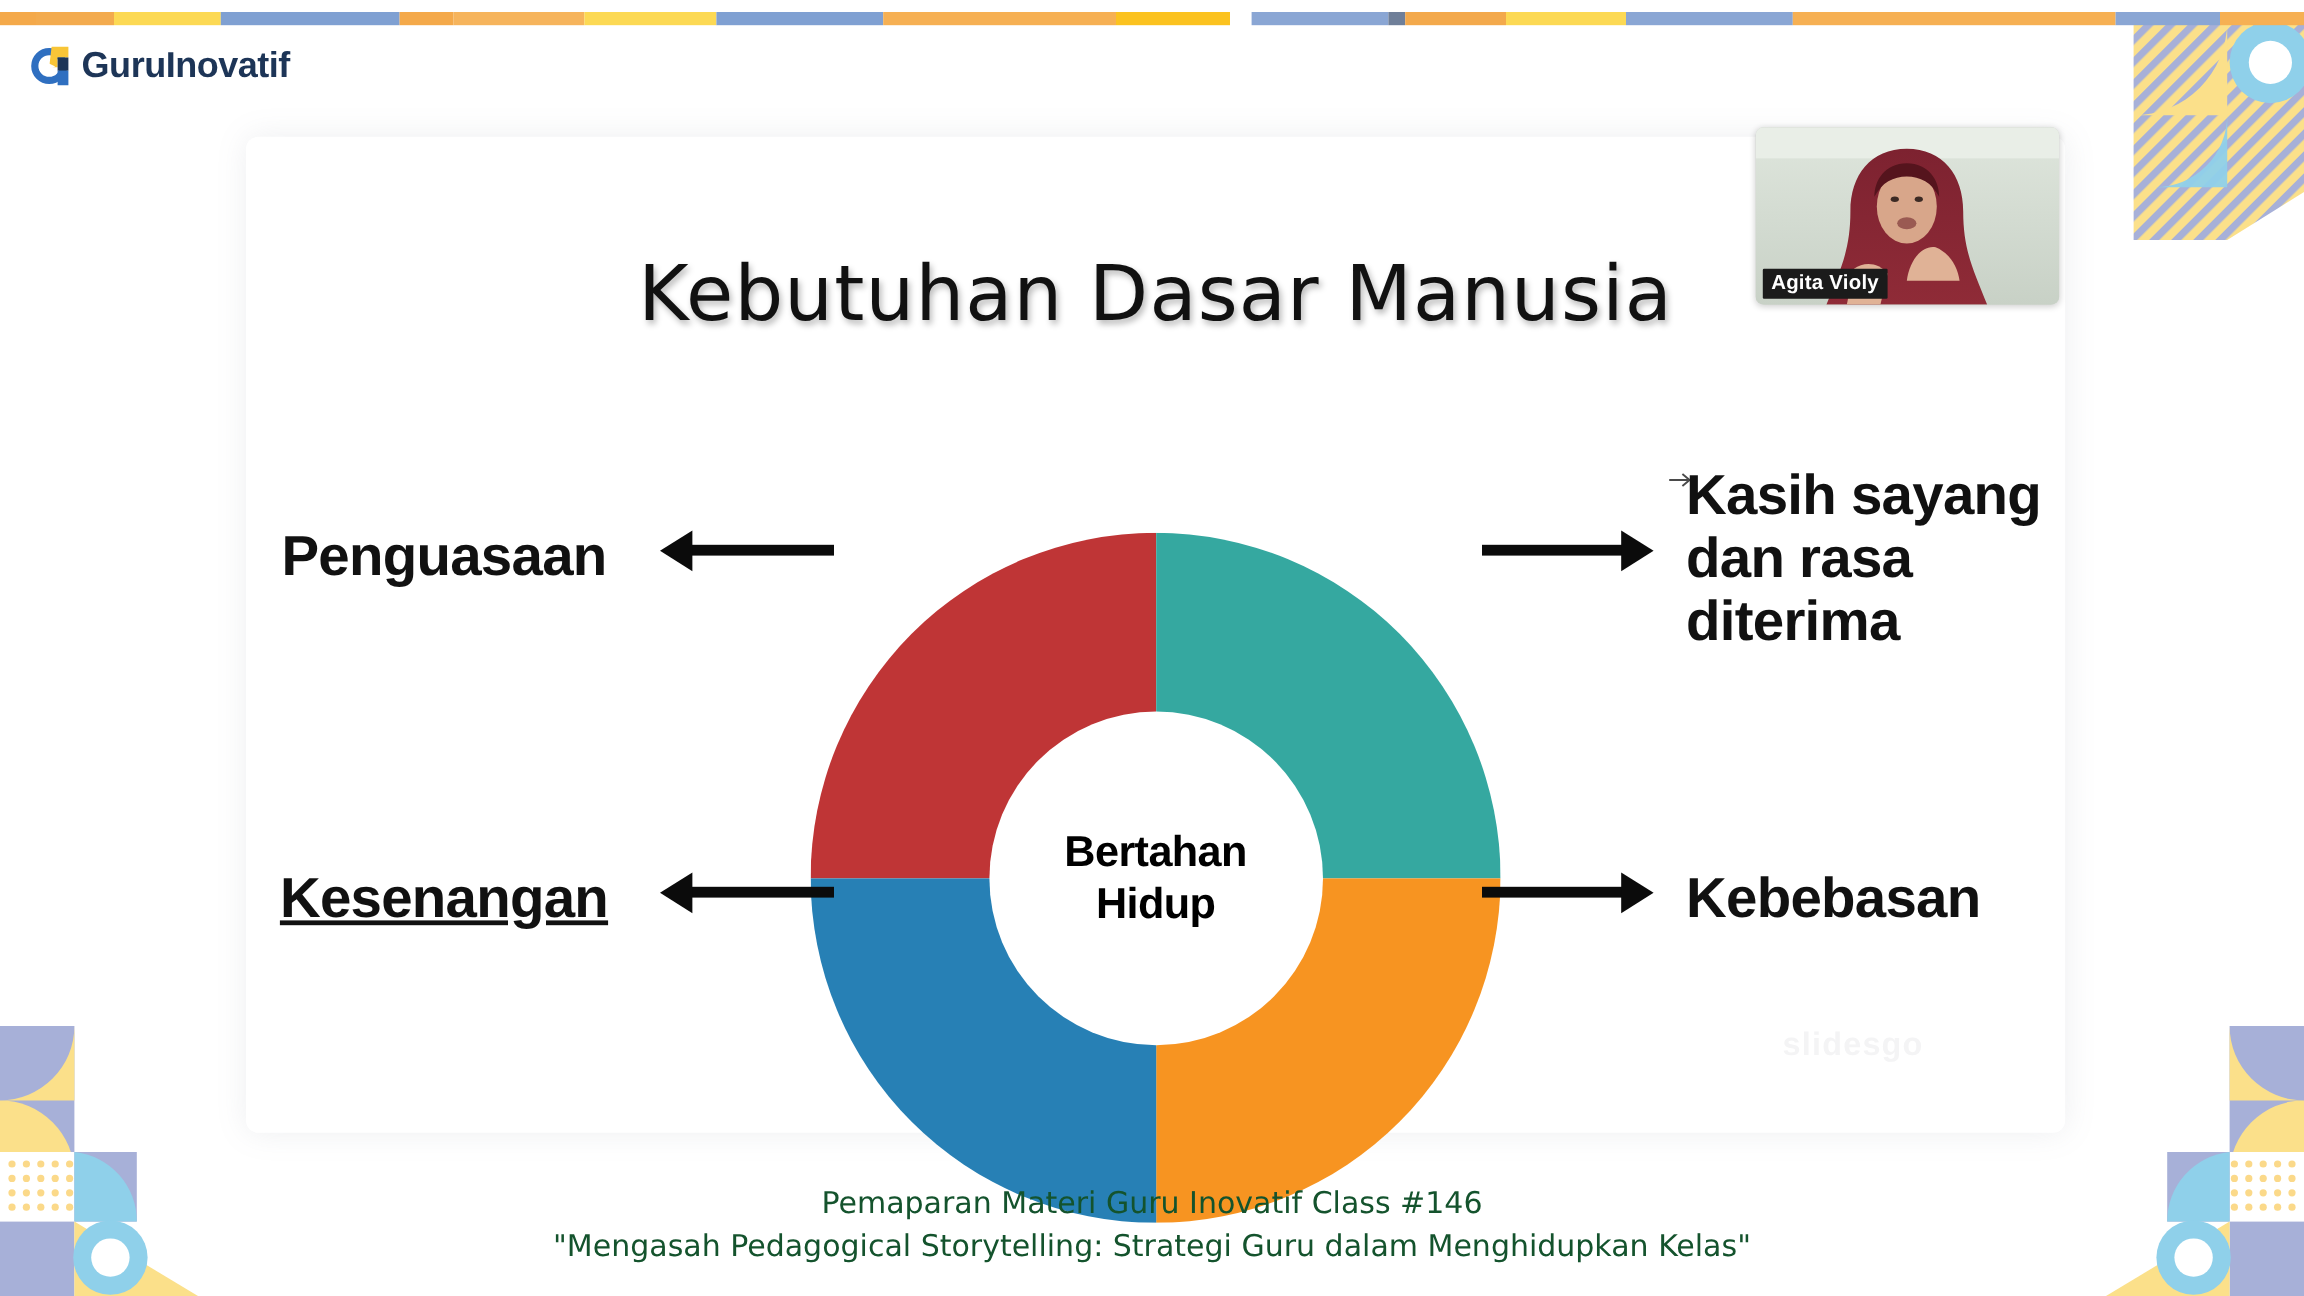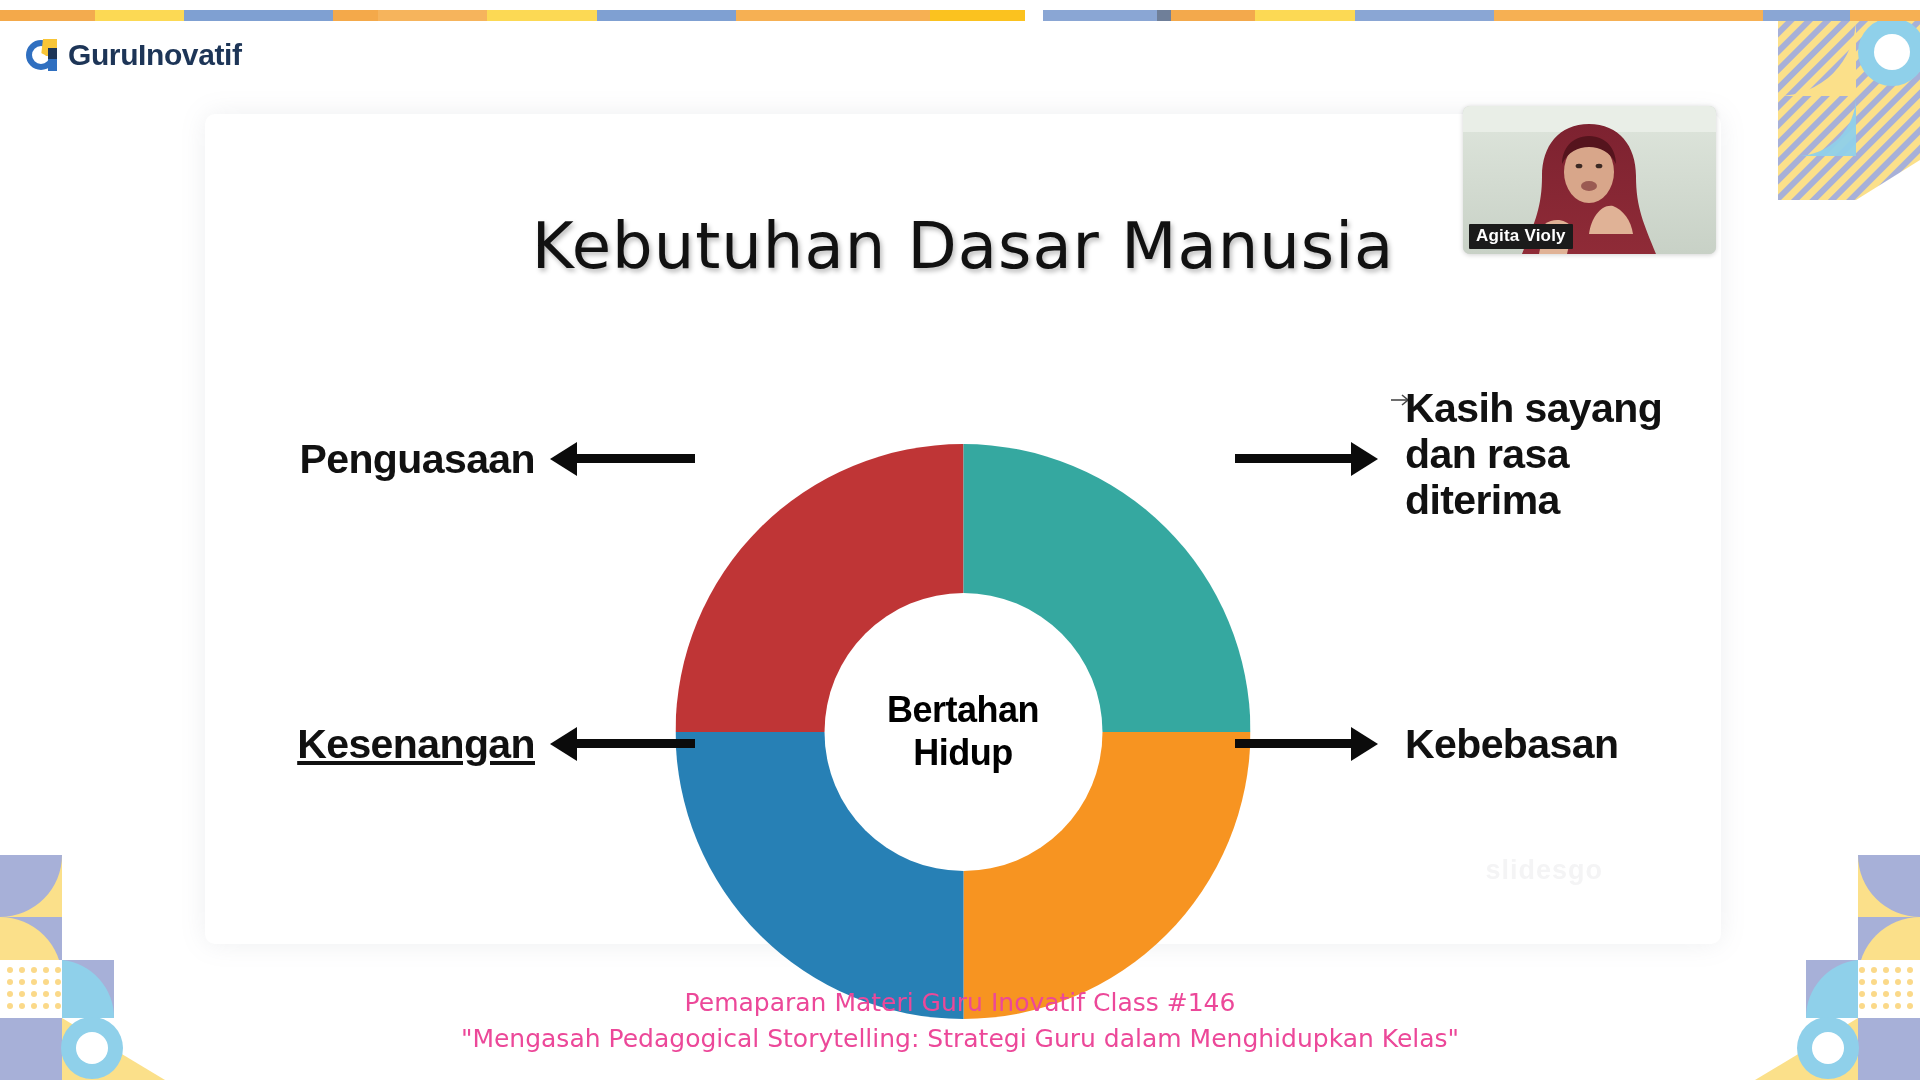--- a/index.html
+++ b/index.html
@@ -88,25 +88,25 @@
   .arrow::after {
     content:""; position:absolute; top:50%; width:0; height:0;
     border-top:17px solid transparent; border-bottom:17px solid transparent;
   }
   .arrow.left::after  { left:-25px;  transform:translateY(-50%); border-right:27px solid #0b0b0b; }
   .arrow.right::after { right:-25px; transform:translateY(-50%); border-left:27px solid #0b0b0b; }
 
   
   .spoke-label {
     position:absolute; z-index:16;
-    font-size:41px; font-weight:bold; color:#111111;
+    font-size:47px; font-weight:bold; color:#111111;
     line-height:1.12; letter-spacing:-0.6px;
   }
   .spoke-label.right-side { text-align:left; }
-  .spoke-label.left-side  { text-align:right; }
+  .spoke-label.left-side  { text-align:center; }
 
   
   #slide-watermark {
     position:absolute; right:118px; bottom:58px;
     font-size:27px; color:#f4f4f5; font-weight:bold; letter-spacing:1px;
     user-select:none;
   }
 
   
   #webcam {
@@ -123,21 +123,21 @@
     letter-spacing:0.2px; max-width:140px; white-space:nowrap;
     overflow:hidden; text-overflow:ellipsis; border-radius:1px;
   }
 
   
   #caption {
     position:absolute; left:0; right:0; top:985px; text-align:center; z-index:30;
   }
   #caption div {
     font-family:"DejaVu Sans", sans-serif;
-    font-size:25px; color:#ec4899; line-height:1.42; font-weight:400;
+    font-size:25px; color:#14532d; line-height:1.42; font-weight:400;
   }
 </style>
 </head>
 <body>
 
 <div id="top-stripe">
     <span style="background: rgb(244, 169, 74); width: 30px;"></span>
     <span style="background: rgb(243, 171, 78); width: 65px;"></span>
     <span style="background: rgb(252, 217, 84); width: 90px;"></span>
     <span style="background: rgb(127, 160, 210); width: 150px;"></span>

